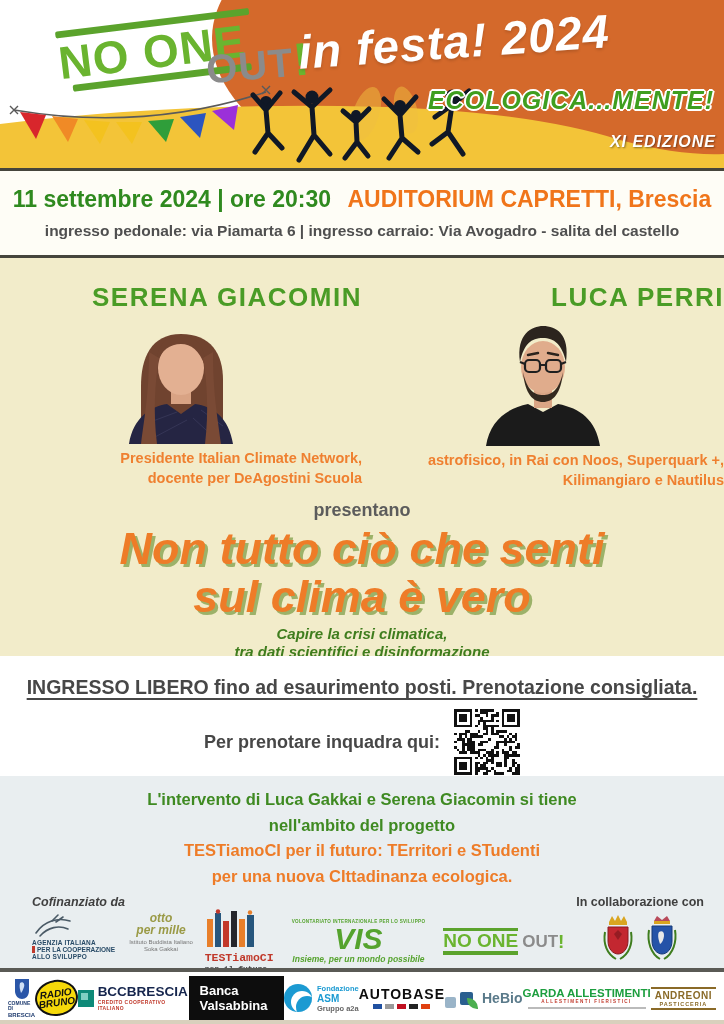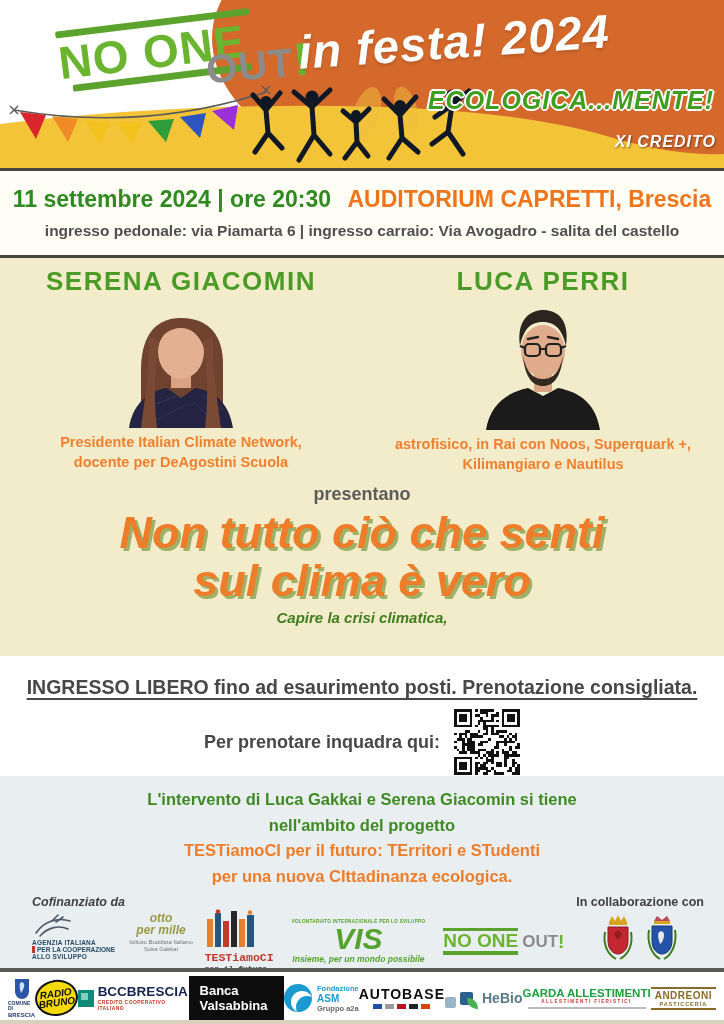--- a/index.html
+++ b/index.html
@@ -34,21 +34,21 @@
   
   .datebar { position:absolute; top:168px; left:0; right:0; height:90px; background:#fefdf6;
              border-top:3px solid #45453c; border-bottom:3px solid #45453c; text-align:center; }
   .dateline { margin-top:15px; font-size:23px; font-weight:800; white-space:nowrap; }
   .dateline .when { color:#2f8a1f; }
   .dateline .where { color:#f0751a; margin-left:10px; }
   .accessline { margin-top:9px; font-size:15.5px; font-weight:700; color:#4f4f4f; }
 
   
   .main { position:absolute; top:258px; left:0; right:0; height:398px; background:#f2ecca; text-align:center; }
-  .speakers { display:flex; padding-top:8px; }
+  .speakers { display:flex; padding-top:24px;text-align:right; }
   .speaker { flex:1; }
   .speaker .name { font-size:26px; font-weight:800; color:#4a9c26; letter-spacing:1.5px; }
   .speaker .photo { margin:9px auto 4px; display:block; }
   .speaker .bio { font-size:14.5px; font-weight:700; color:#ef8030; line-height:1.4; }
   .presenta { margin-top:9px; font-size:18px; font-weight:700; color:#5c5c5c; }
   .talk-title { margin-top:4px; font-size:45px; font-weight:800; font-style:italic; color:#ee7c28;
                 line-height:1.07; text-shadow:3px 3px 0 #9cb269; }
   .talk-sub { margin-top:4px; font-size:15px; font-weight:800; font-style:italic; color:#3f7d1e; line-height:1.2; }
 
   
@@ -182,21 +182,21 @@
       <div class="bar t"></div>
       <span class="noone">NO ONE</span>
       <div class="bar b"></div>
     </div>
     <div class="out-wrap" style="left:206px; top:36px; transform:rotate(-5deg);">
       <span class="out">OUT</span><span class="bang">!</span>
     </div>
 
     <div class="festa">in festa! 2024</div>
     <div class="ecologica">ECOLOGICA...MENTE!</div>
-    <div class="edizione">XI CREDITO</div>
+    <div class="edizione">XI EDIZIONE</div>
   </div>
 
   <div class="datebar">
     <div class="dateline">
       <span class="when">11 settembre 2024 | ore 20:30</span>
       <span class="where">AUDITORIUM CAPRETTI, Brescia</span>
     </div>
     <div class="accessline">ingresso pedonale: via Piamarta 6 | ingresso carraio: Via Avogadro - salita del castello</div>
   </div>
 
@@ -246,20 +246,21 @@
     </div>
 
     <div class="presenta">presentano</div>
 
     <div class="talk-title">
       <div>Non tutto ciò che senti</div>
       <div>sul clima è vero</div>
     </div>
     <div class="talk-sub">
       <div>Capire la crisi climatica,</div>
+      <div>tra dati scientifici e disinformazione</div>
     </div>
   </div>
 
   <div class="booking">
     <div class="notice">INGRESSO LIBERO fino ad esaurimento posti. Prenotazione consigliata.</div>
     <div class="qr-row">
       <span class="qr-prompt">Per prenotare inquadra qui:</span>
       <svg class="qr-box" viewBox="0 0 25 25" shape-rendering="crispEdges">
           <rect x="0" y="0" width="25" height="25" fill="#fff"></rect>
           <rect x="0" y="0" width="7" height="7" fill="#111"></rect>

